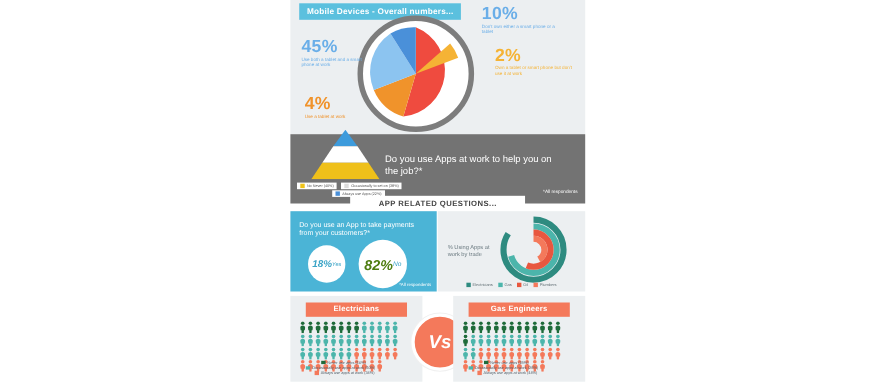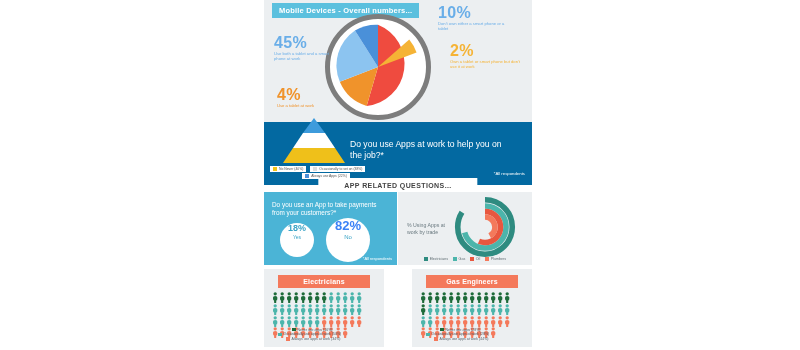--- a/index.html
+++ b/index.html
@@ -21,21 +21,21 @@
   .lbl .sub{font-size:4.2px;line-height:5.4px;margin-top:2px;display:block;}
   .c-blue{color:#6aaee8;} .c-amber{color:#f5b335;} .c-orange{color:#f0932b;} .c-red{color:#ef4b3f;}
 
   .l-30{left:10px;top:36px;width:58px;}
   .l-10{left:174px;top:6px;width:70px;}
   .l-2{left:186px;top:44px;width:74px;}
   .l-4{left:13px;top:88px;width:62px;}
   .l-54{left:184px;top:92px;width:80px;margin-top:32px;}
 
   
-  .sec2{position:absolute;left:0;top:122px;width:268px;height:63px;background:#0369a1;}
+  .sec2{position:absolute;left:0;top:122px;width:268px;height:63px;background:#737373;}
   .pyramid{position:absolute;left:14px;top:-4px;width:72px;height:45px;}
   .q-text{position:absolute;left:86px;top:17px;width:160px;color:#ffffff;
     font-size:8.6px;line-height:10.6px;font-weight:normal;}
   .respond{position:absolute;right:7px;bottom:9px;color:#ffffff;font-size:4.3px;}
   .pyr-legend{position:absolute;left:6px;bottom:5px;width:160px;}
   .pleg-row{display:flex;gap:4px;margin-bottom:1px;}
   .pleg-row.center{justify-content:center;padding-right:48px;}
   .pleg{display:inline-flex;align-items:center;gap:2px;background:#ffffff;
     padding:1px 3px;border:0;}
   .pleg i{width:4px;height:4px;display:inline-block;}
@@ -44,26 +44,26 @@
   .app-banner{position:absolute;left:50%;transform:translateX(-50%);bottom:-8px;
     background:#ffffff;padding:4px 26px;color:#444;font-size:7px;font-weight:bold;
     letter-spacing:.4px;white-space:nowrap;}
 
   
   .sec3{position:absolute;left:0;top:185px;width:268px;height:80px;}
   .panel-blue{position:absolute;left:0;top:7px;width:133px;height:73px;background:#4bb4d6;}
   .panel-grey{position:absolute;left:134px;top:7px;width:134px;height:73px;background:#eceff1;}
   .pay-q{position:absolute;left:8px;top:9px;width:116px;color:#ffffff;font-size:6.4px;line-height:8px;}
   .bub{position:absolute;border-radius:50%;background:#ffffff;display:flex;
-    flex-direction:column;align-items:center;}
+    flex-direction:row;align-items:center;justify-content:center;font-style:italic;}
   .bub-yes{left:16px;top:31px;width:34px;height:34px;}
   .bub-no{left:62px;top:26px;width:44px;height:44px;}
   .bub-yes .pct{font-size:9px;font-weight:bold;color:#3aa3c6;}
   .bub-yes .w{font-size:5px;color:#3aa3c6;margin-top:1px;}
-  .bub-no .pct{font-size:13px;font-weight:bold;color:#3b82f6;}
+  .bub-no .pct{font-size:13px;font-weight:bold;color:#4d7c0f;}
   .bub-no .w{font-size:6px;color:#3aa3c6;margin-top:1px;}
   .respond2{position:absolute;right:5px;bottom:4px;color:#ffffff;font-size:4px;}
 
   .donut-cap{position:absolute;left:9px;top:30px;width:50px;color:#6b7a80;font-size:5.2px;line-height:6.6px;}
   .donut-svg{position:absolute;left:56px;top:4px;}
   .dleg{position:absolute;left:0;right:0;bottom:4px;display:flex;justify-content:center;gap:5px;}
   .dleg div{display:flex;align-items:center;gap:2px;font-size:3.6px;color:#5f6c72;}
   .dleg i{width:3.6px;height:3.6px;display:inline-block;}
 
   
@@ -431,20 +431,21 @@
           <i style="background:#4cb5ab"></i>
           <span>Occasionally use apps at work (50%)</span>
         </div>
         <div class="r3">
           <i style="background:#f4795b"></i>
           <span>Always use apps at work (34%)</span>
         </div>
       </div>
     </div>
 
+    <div class="vs-badge">Vs</div>
 
     <div class="vpanel vp-right">
       <div class="vhead">Gas Engineers</div>
       <div class="people" id="people-right">
             <div class="prow">
               <svg width="6.4" height="11" viewBox="0 0 10 18">
                 <circle cx="5" cy="3" r="2.7" fill="#1e6b3a"></circle>
                 <path d="M5 6.4c-2.4 0-3.6 1.4-3.6 3.4l.5 3.6h1.2l.3 4.4h3.2l.3-4.4h1.2l.5-3.6c0-2-1.2-3.4-3.6-3.4z" fill="#1e6b3a"></path>
               </svg>
               <svg width="6.4" height="11" viewBox="0 0 10 18">

